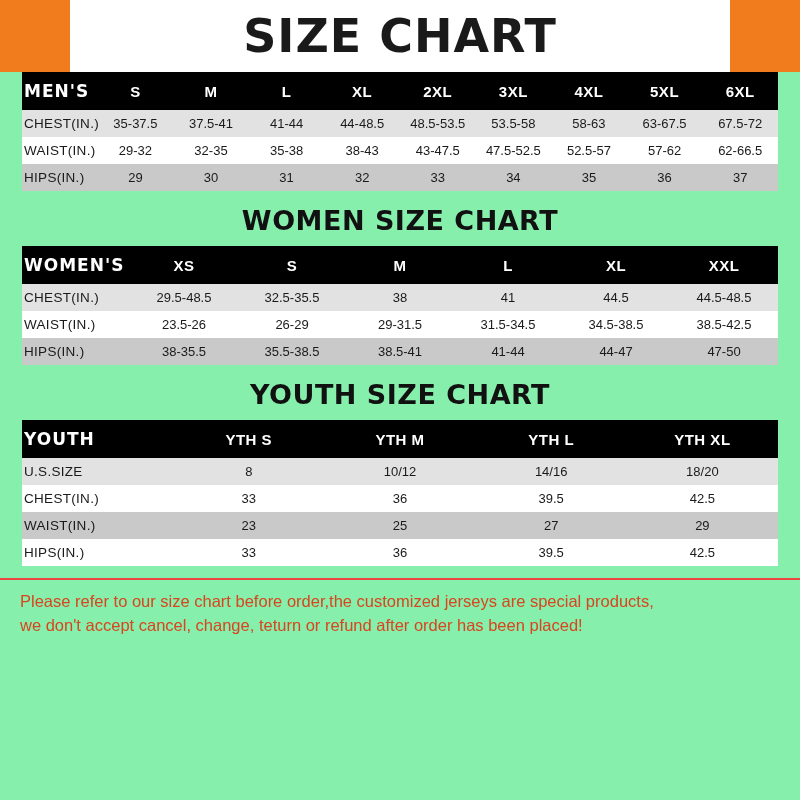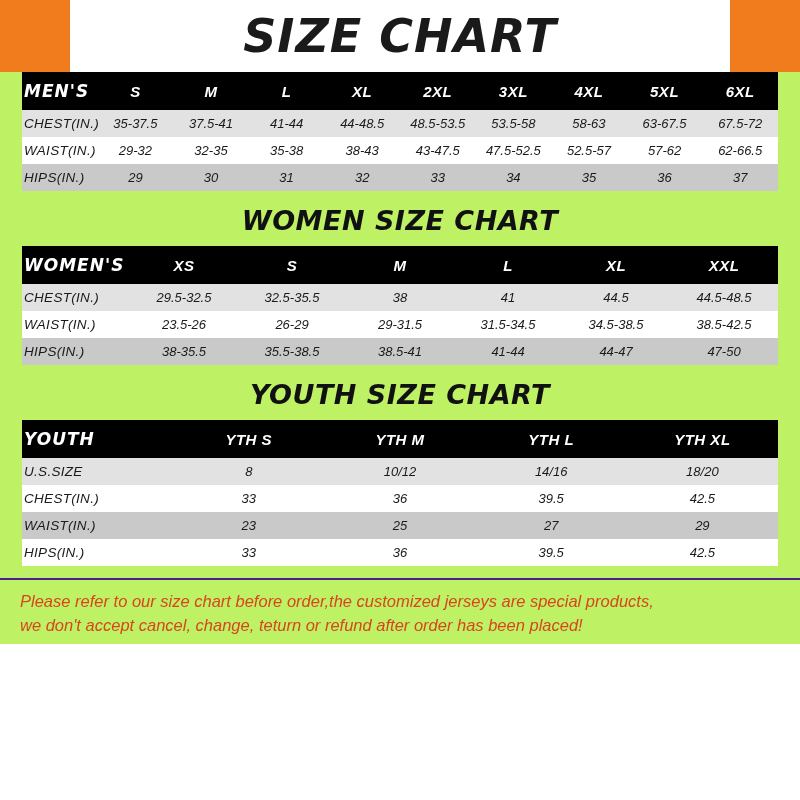--- a/index.html
+++ b/index.html
@@ -4,24 +4,23 @@
 <style>
   * { box-sizing: border-box; }
   html, body {
     margin: 0; padding: 0;
     width: 800px; height: 800px;
     background: #ffffff;
     font-family: "Liberation Sans", sans-serif;
   }
   #page {
     position: relative;
-    width: 800px; height: 644px;
-    background: #bef264;
+    width: 800px; height: 800px;
+    background: #86efac;
     overflow: hidden;
-    font-style: italic;
   }
 
   
   .banner {
     position: relative;
     height: 72px;
     background: #ffffff;
     display: flex;
     align-items: center;
     justify-content: center;
@@ -91,21 +90,21 @@
     text-align: left;
   }
   tr.band-light td { background: #e2e2e2; }
   tr.band-white td { background: #ffffff; }
   tr.band-mid td   { background: #c9c9c9; }
 
   
   .note {
     margin-top: 12px;
     padding: 10px 20px 0 20px;
-    border-top: 2px solid #4c1d95;
+    border-top: 2px solid #ef4444;
     color: #d8451e;
     font-size: 16.5px;
     line-height: 1.45;
     font-family: "Liberation Sans", sans-serif;
   }
   .note div { white-space: nowrap; }
 </style>
 </head>
 <body>
 
@@ -184,21 +183,21 @@
             <th>S</th>
             <th>M</th>
             <th>L</th>
             <th>XL</th>
             <th>XXL</th>
           </tr>
         </thead>
         <tbody>
           <tr class="band-light">
             <td class="rowlabel">CHEST(IN.)</td>
-            <td>29.5-32.5</td>
+            <td>29.5-48.5</td>
             <td>32.5-35.5</td>
             <td>38</td>
             <td>41</td>
             <td>44.5</td>
             <td>44.5-48.5</td>
           </tr>
           <tr class="band-white">
             <td class="rowlabel">WAIST(IN.)</td>
             <td>23.5-26</td>
             <td>26-29</td>

